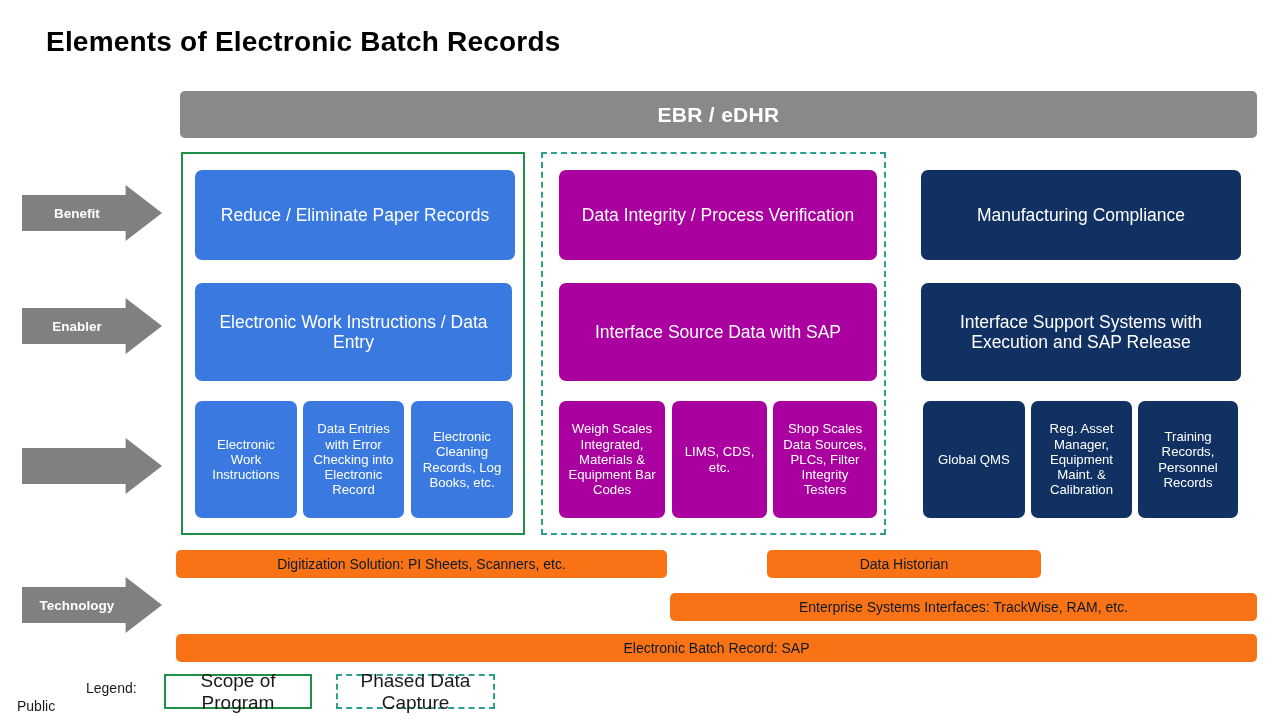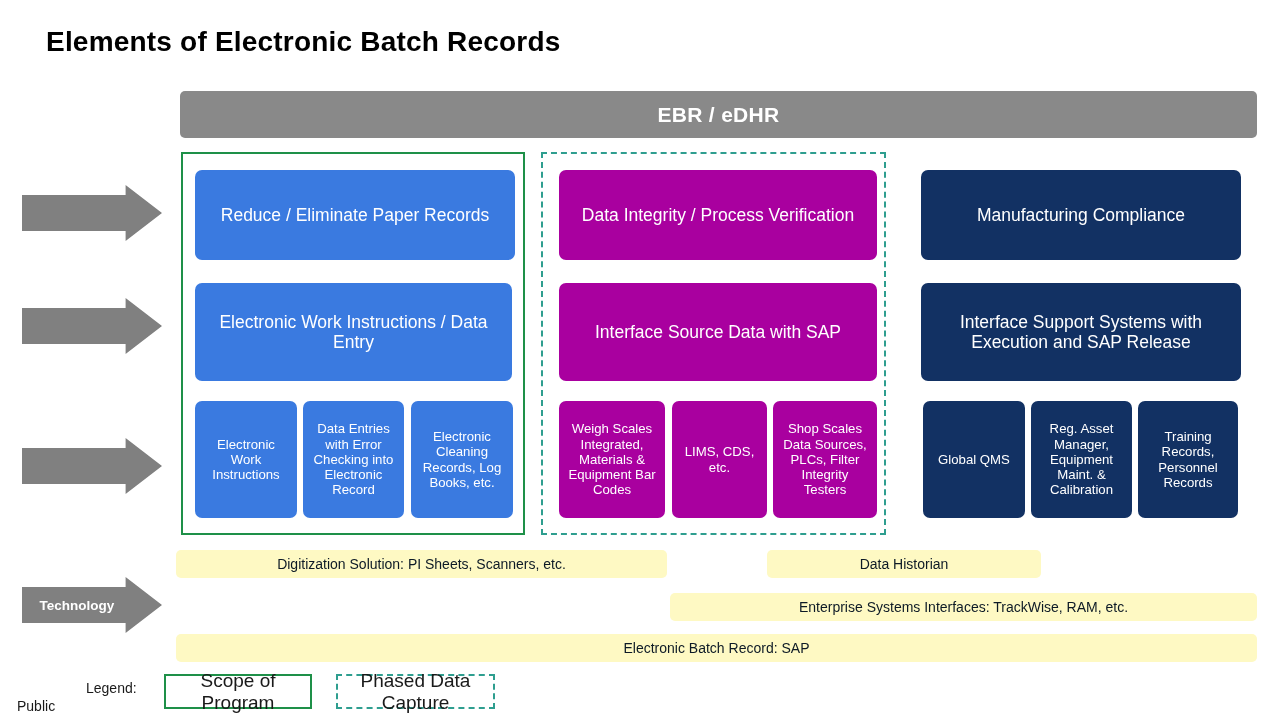--- a/index.html
+++ b/index.html
@@ -140,21 +140,21 @@
   #box-benefit-3 { left: 921px; top: 170px; width: 320px; height: 90px; }
   #box-enabler-3 { left: 921px; top: 283px; width: 320px; height: 98px; }
   #box-ex-3a     { left: 923px; top: 401px; width: 102px; height: 117px; }
   #box-ex-3b     { left: 1031px; top: 401px; width: 101px; height: 117px; }
   #box-ex-3c     { left: 1138px; top: 401px; width: 100px; height: 117px; }
 
   
   .tech-bar {
     position: absolute;
     box-sizing: border-box;
-    background: #fef9c3;
+    background: #f97316;
     border-radius: 5px;
     display: flex;
     align-items: center;
     justify-content: center;
     color: #0d1a26;
     font-size: 14px;
     text-align: center;
     padding: 0 8px;
   }
   #tech-bar-1 { left: 176px;  top: 550px; width: 491px; height: 28px; }
@@ -197,23 +197,25 @@
 <body>
 
 <div class="slide-title">Elements of Electronic Batch Records</div>
 
 <div class="header-band">
   <span class="header-band-label">EBR / eDHR</span>
 </div>
 
 <div class="row-arrow" id="arrow-benefit">
   <div class="arrow-shape"></div>
+  <div class="arrow-label">Benefit</div>
 </div>
 <div class="row-arrow" id="arrow-enabler">
   <div class="arrow-shape"></div>
+  <div class="arrow-label">Enabler</div>
 </div>
 <div class="row-arrow" id="arrow-examples">
   <div class="arrow-shape"></div>
 </div>
 <div class="row-arrow" id="arrow-technology">
   <div class="arrow-shape"></div>
   <div class="arrow-label">Technology</div>
 </div>
 
 <div class="group-outline" id="group-scope"></div>

